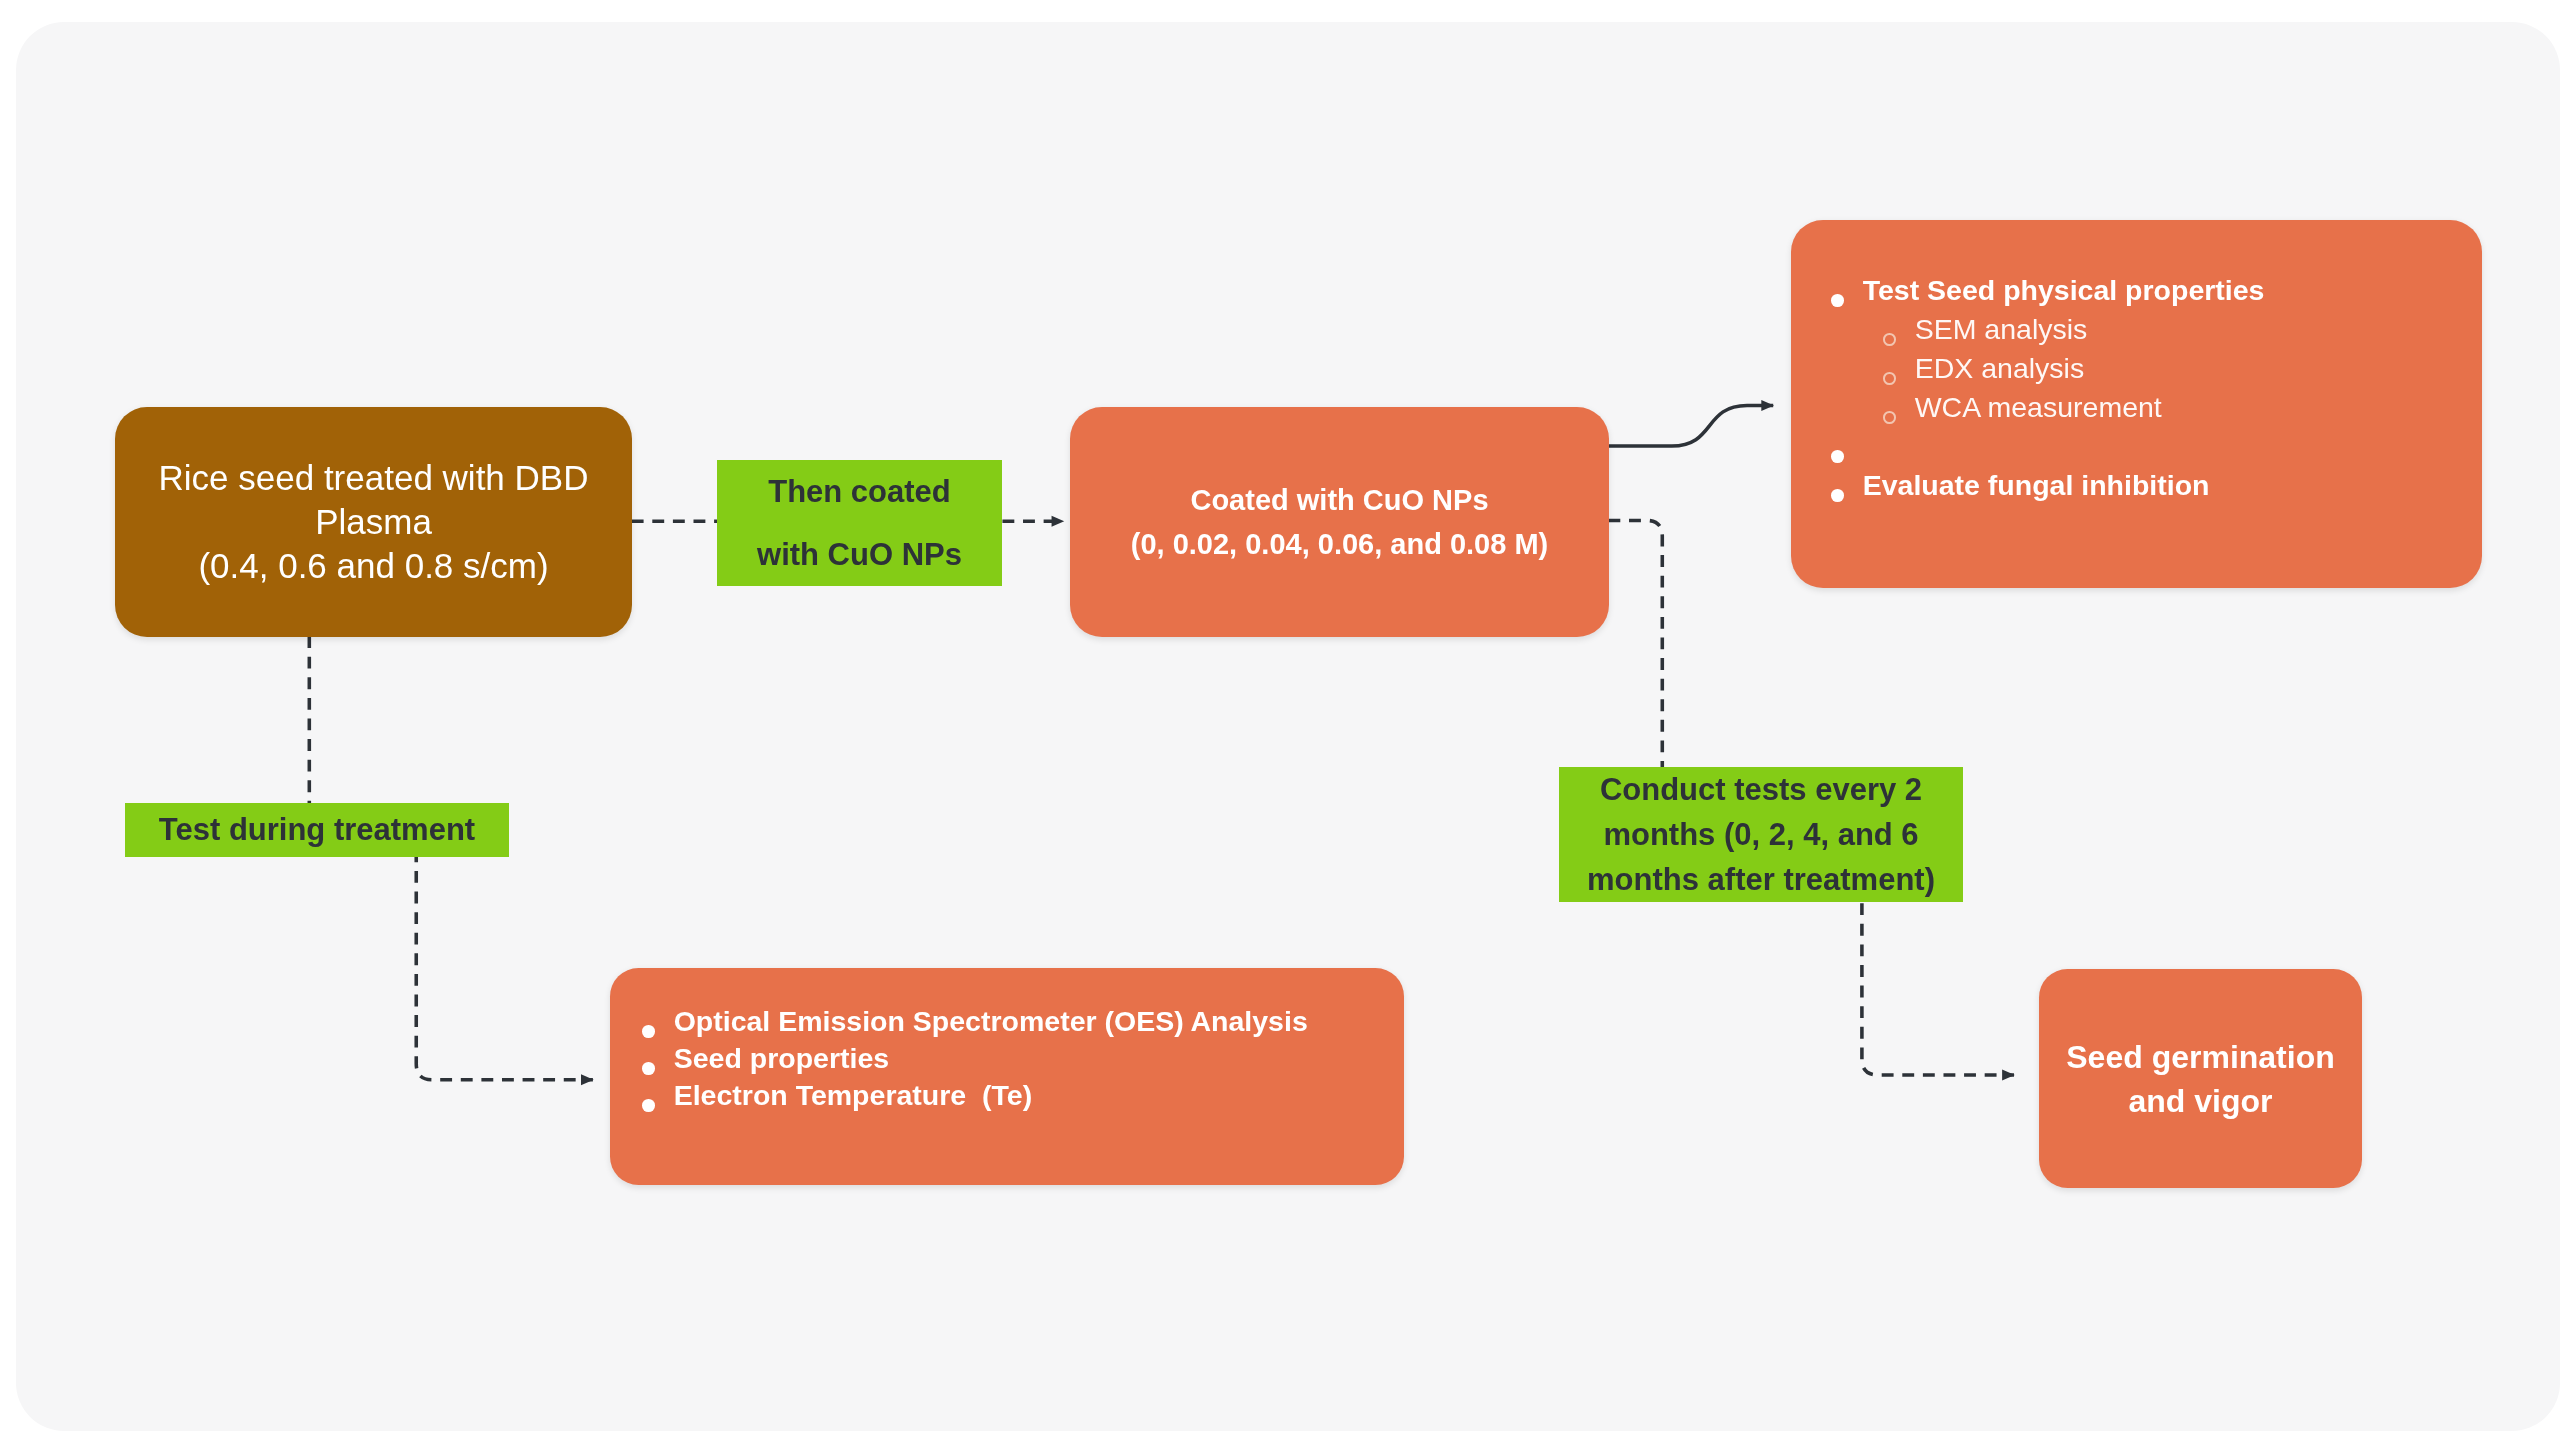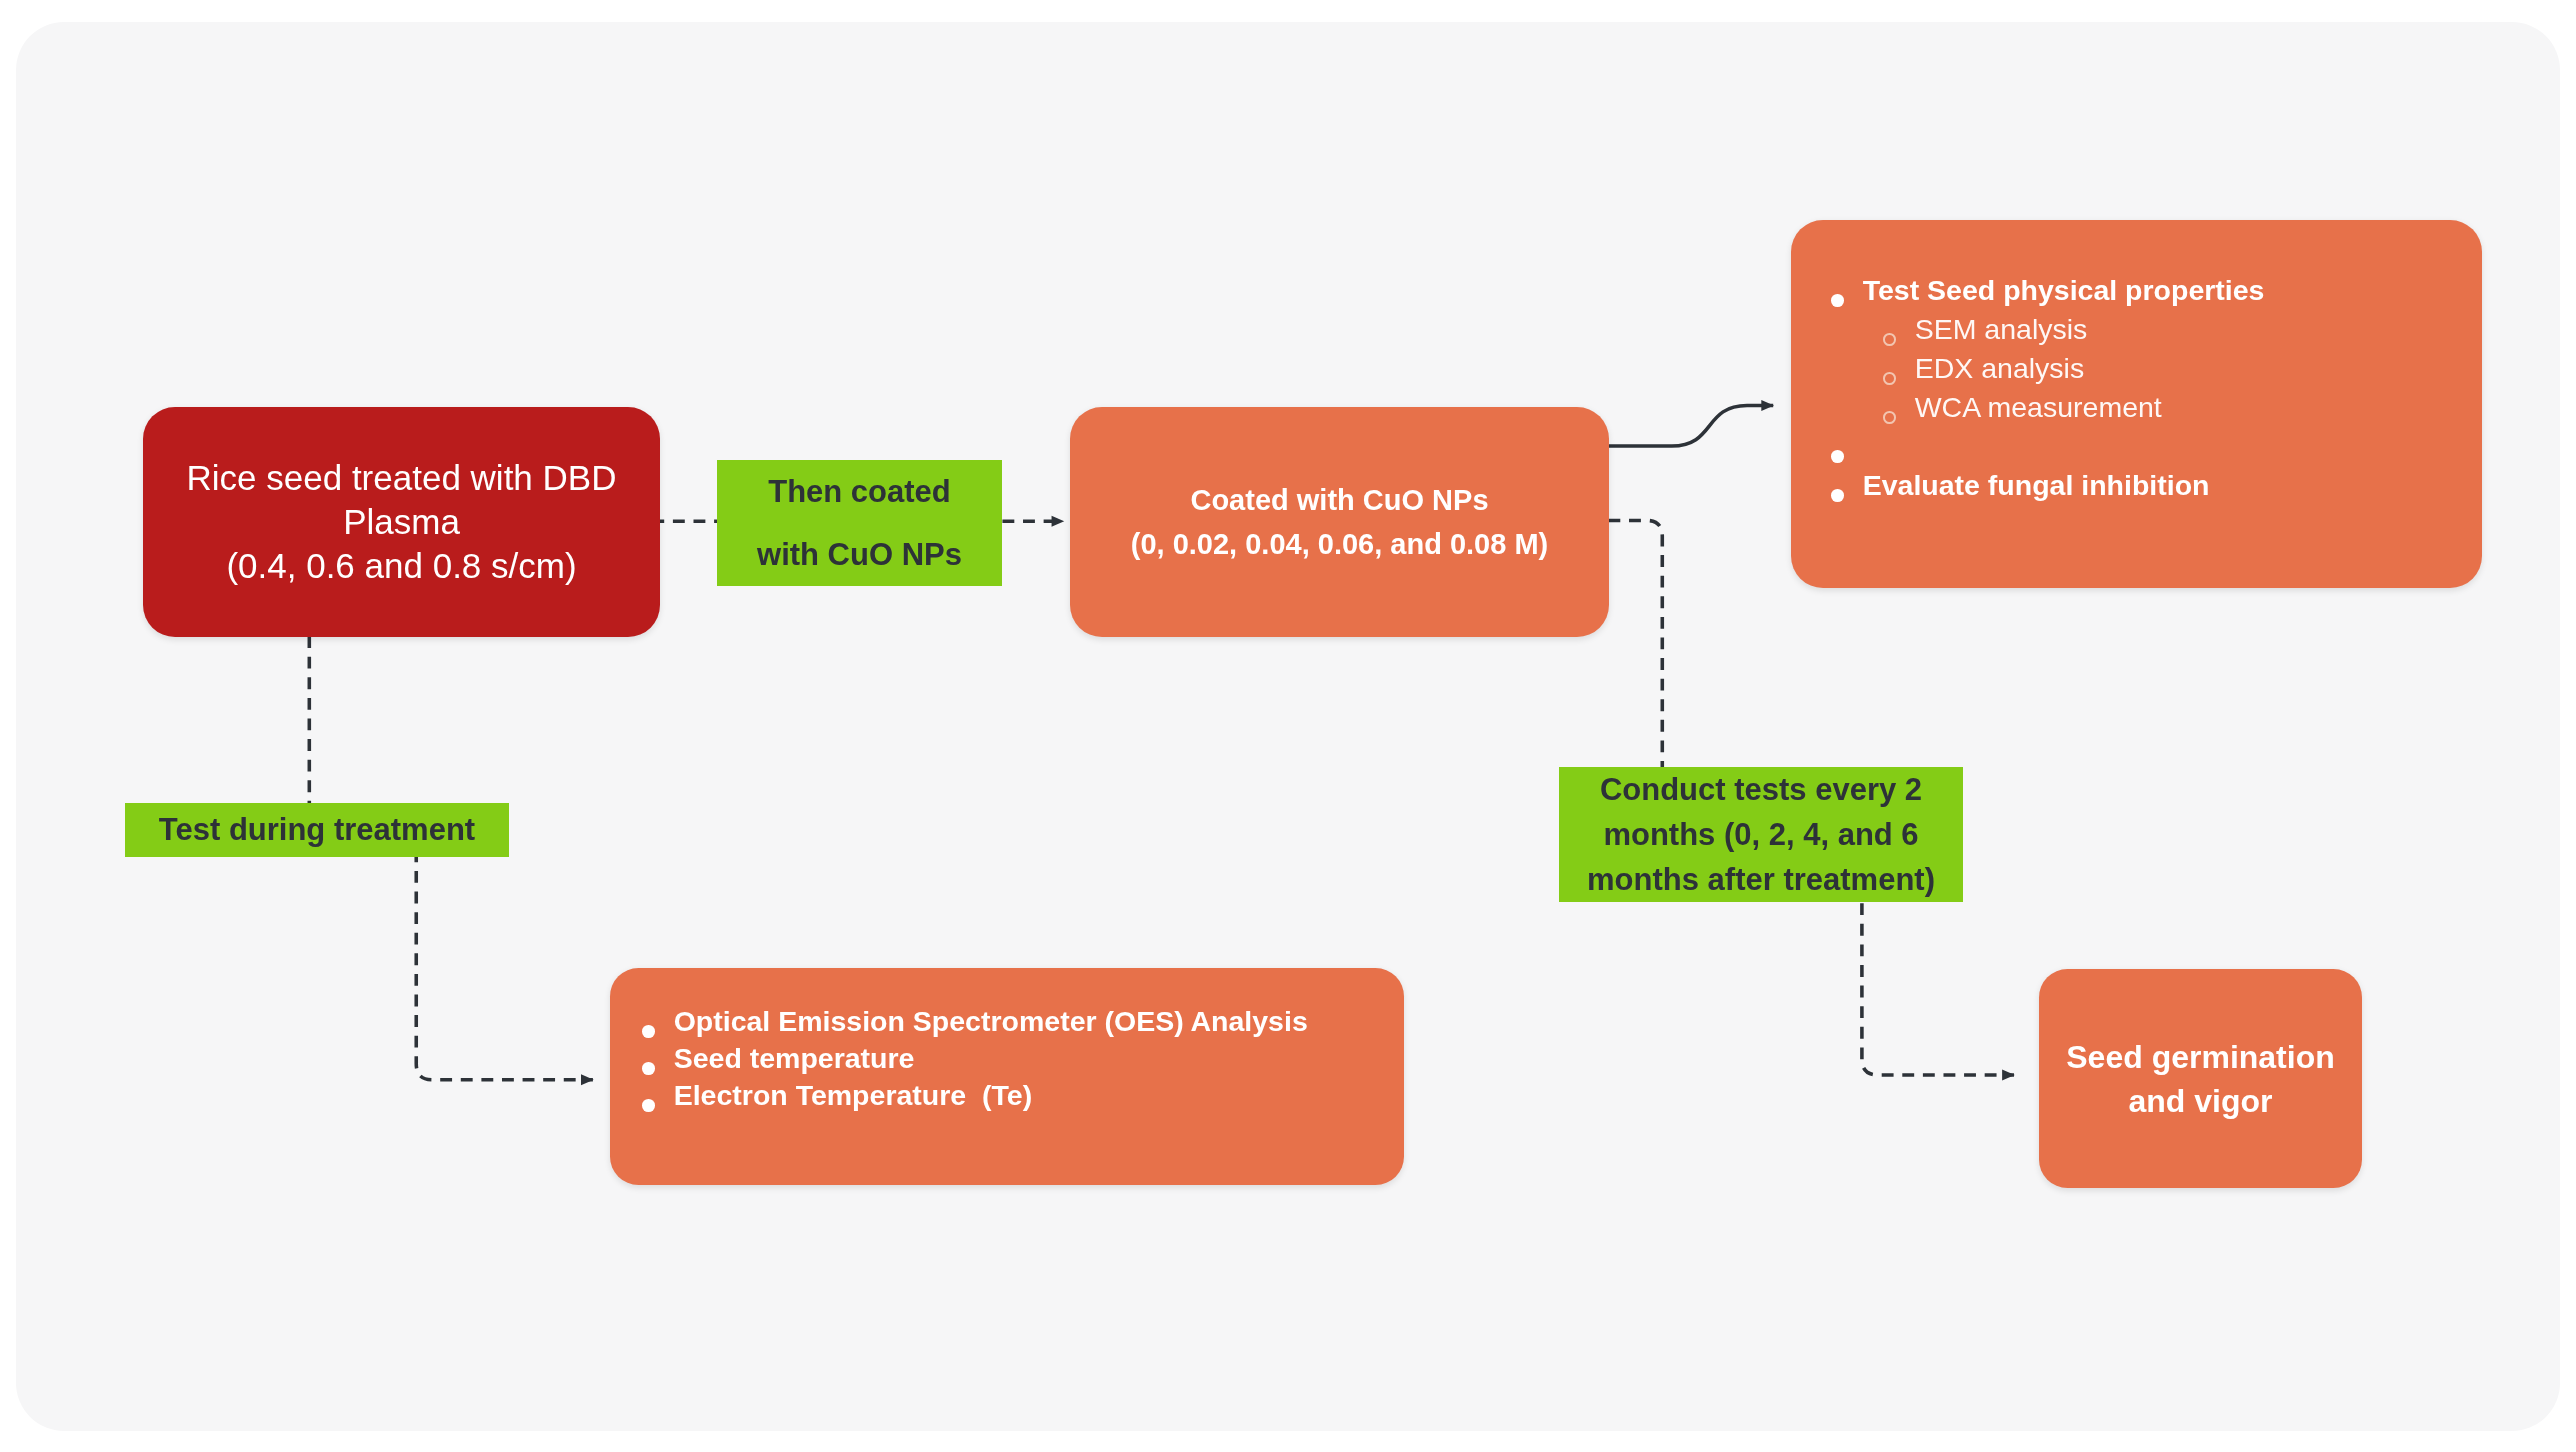--- a/index.html
+++ b/index.html
@@ -2,21 +2,21 @@
 <html style="font-size:12.7px"><head>
 <meta charset="utf-8">
 <style>
   html,body{margin:0;padding:0;background:#ffffff;}
   body{width:2576px;height:1452px;position:relative;font-family:"Liberation Sans",sans-serif;overflow:hidden;}
   .panel{position:absolute;left:16px;top:22px;width:2544px;height:1409px;background:#f6f6f7;border-radius:48px;}
   .connectors{position:absolute;left:0;top:0;width:2576px;height:1452px;}
   .flow-label{position:absolute;background:#84cc16;color:#2d3238;font-weight:700;text-align:center;z-index:3;}
   .box{position:absolute;border-radius:32px;color:#ffffff;z-index:4;box-shadow:0 2.4px 6.3px rgba(0,0,0,0.10);}
   .box.center{display:flex;flex-direction:column;justify-content:center;align-items:center;text-align:center;}
-  .blue{background:#b91c1c;margin-left:28px;}
+  .blue{background:#a16207;}
   .orange{background:#e7714a;}
   .plasma-line{font-size:35px;font-weight:500;line-height:44px;}
   .coated-line{font-size:29px;font-weight:700;line-height:44px;}
   .germ-line{font-size:32px;font-weight:700;line-height:44px;}
   .list-box{display:flex;flex-direction:column;}
   .li{display:flex;align-items:flex-end;}
   .dot{width:12.7px;height:12.7px;border-radius:50%;background:#ffffff;flex:0 0 auto;margin-right:19px;}
   .ring{width:12.7px;height:12.7px;border-radius:50%;border:2.4px solid #f2c5b0;box-sizing:border-box;background:transparent;flex:0 0 auto;margin-right:19px;}
   .tests-box{padding:48px 24px 0 40px;}
   .tests-box .li{height:39px;font-size:28.5px;font-weight:700;}
@@ -96,21 +96,21 @@
   </div>
 </div>
 
 <div class="box orange list-box during-box" style="left:610px;top:968px;width:794px;height:217px;box-sizing:border-box;border-radius:28.5px;padding-left:32px;">
   <div class="li">
     <span class="dot"></span>
     <span>Optical Emission Spectrometer (OES) Analysis</span>
   </div>
   <div class="li">
     <span class="dot"></span>
-    <span>Seed temperature</span>
+    <span>Seed properties</span>
   </div>
   <div class="li">
     <span class="dot"></span>
     <span>Electron Temperature&nbsp; (Te)</span>
   </div>
 </div>
 
 <div class="box orange center" style="left:2039px;top:969px;width:323px;height:219px;border-radius:28.5px;">
   <div class="germ-line">Seed germination</div>
   <div class="germ-line">and vigor</div>

